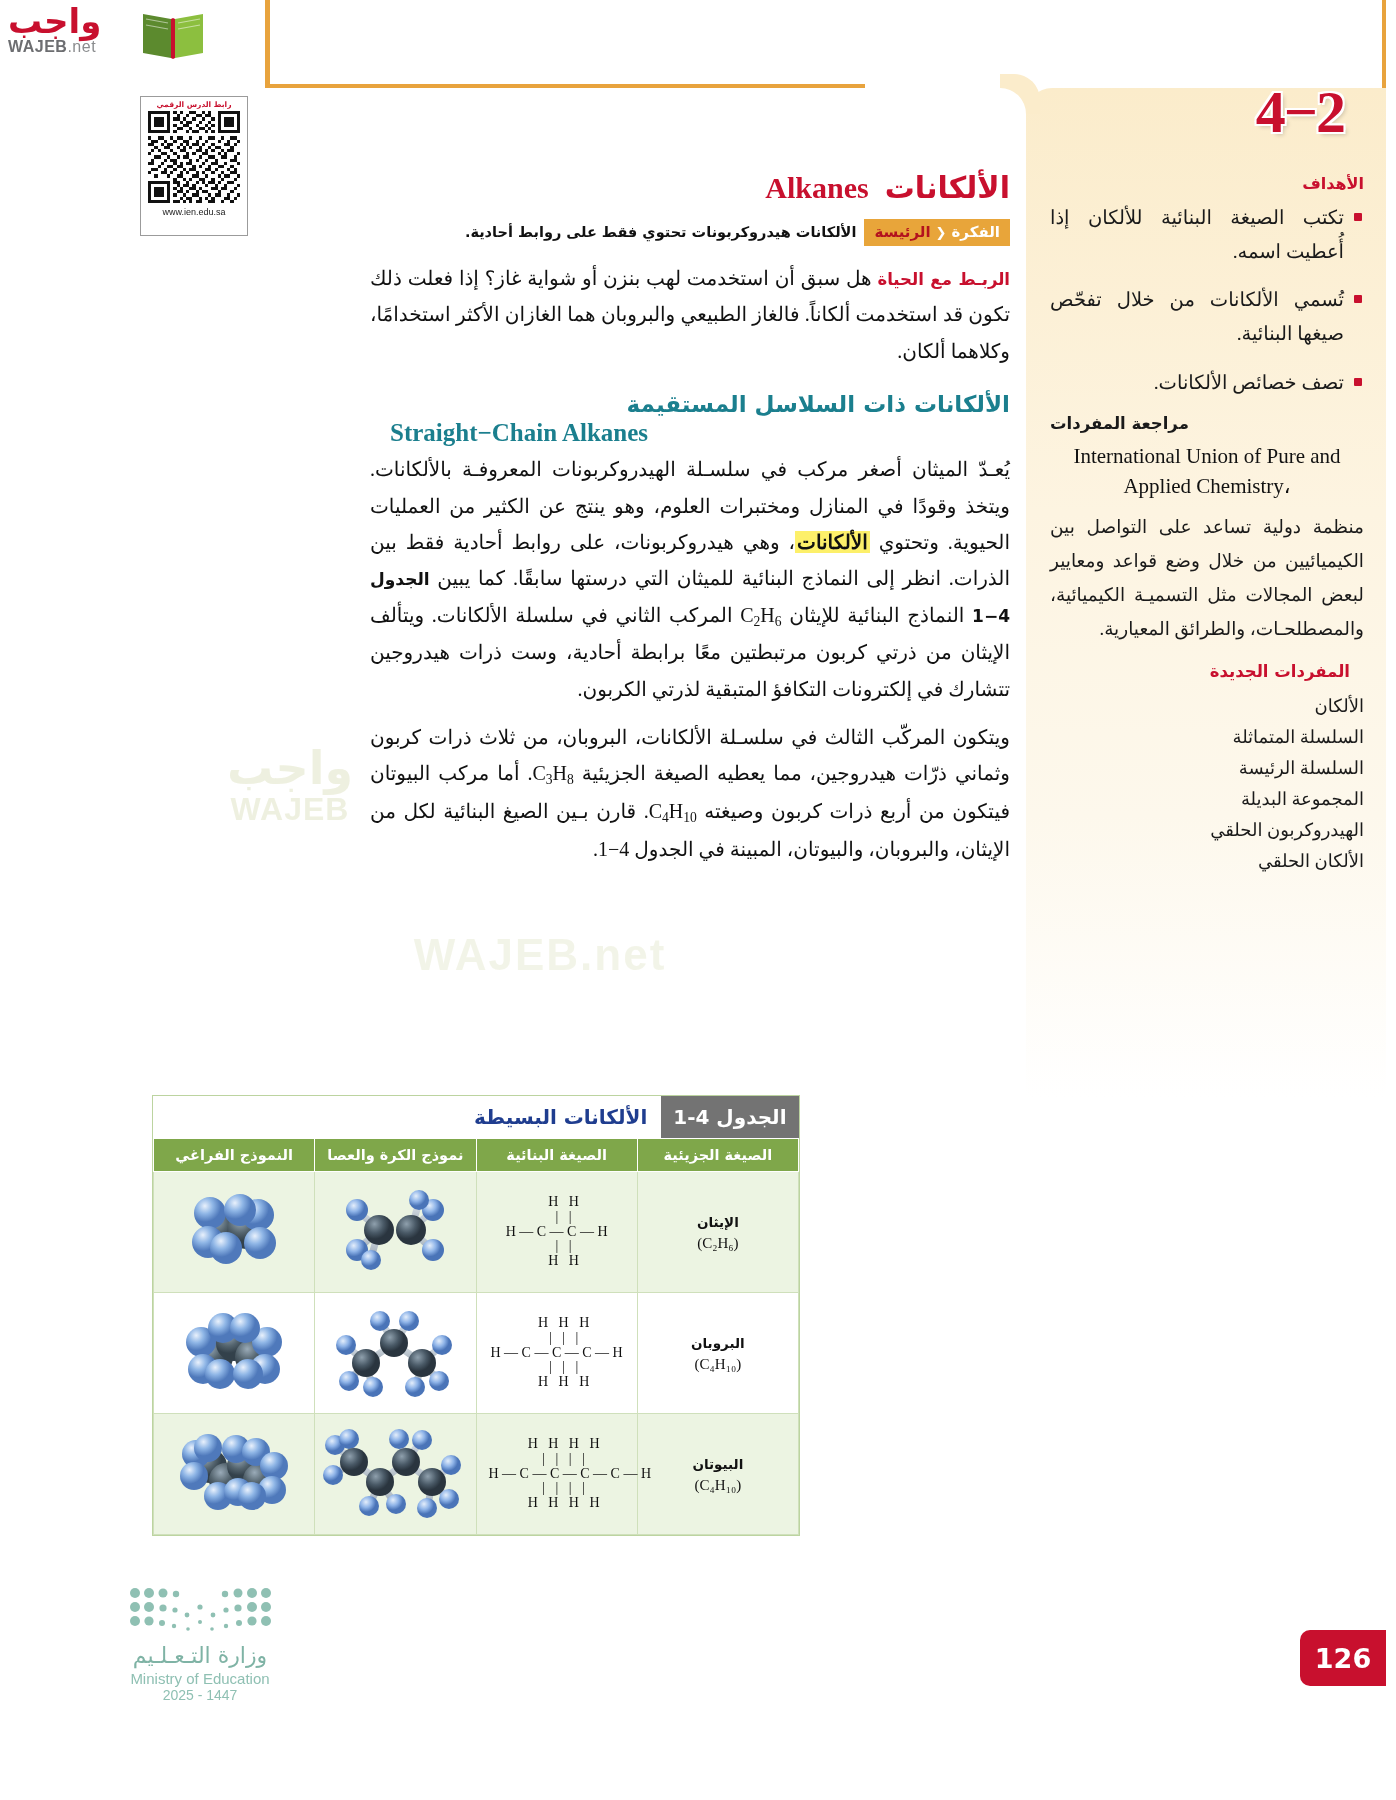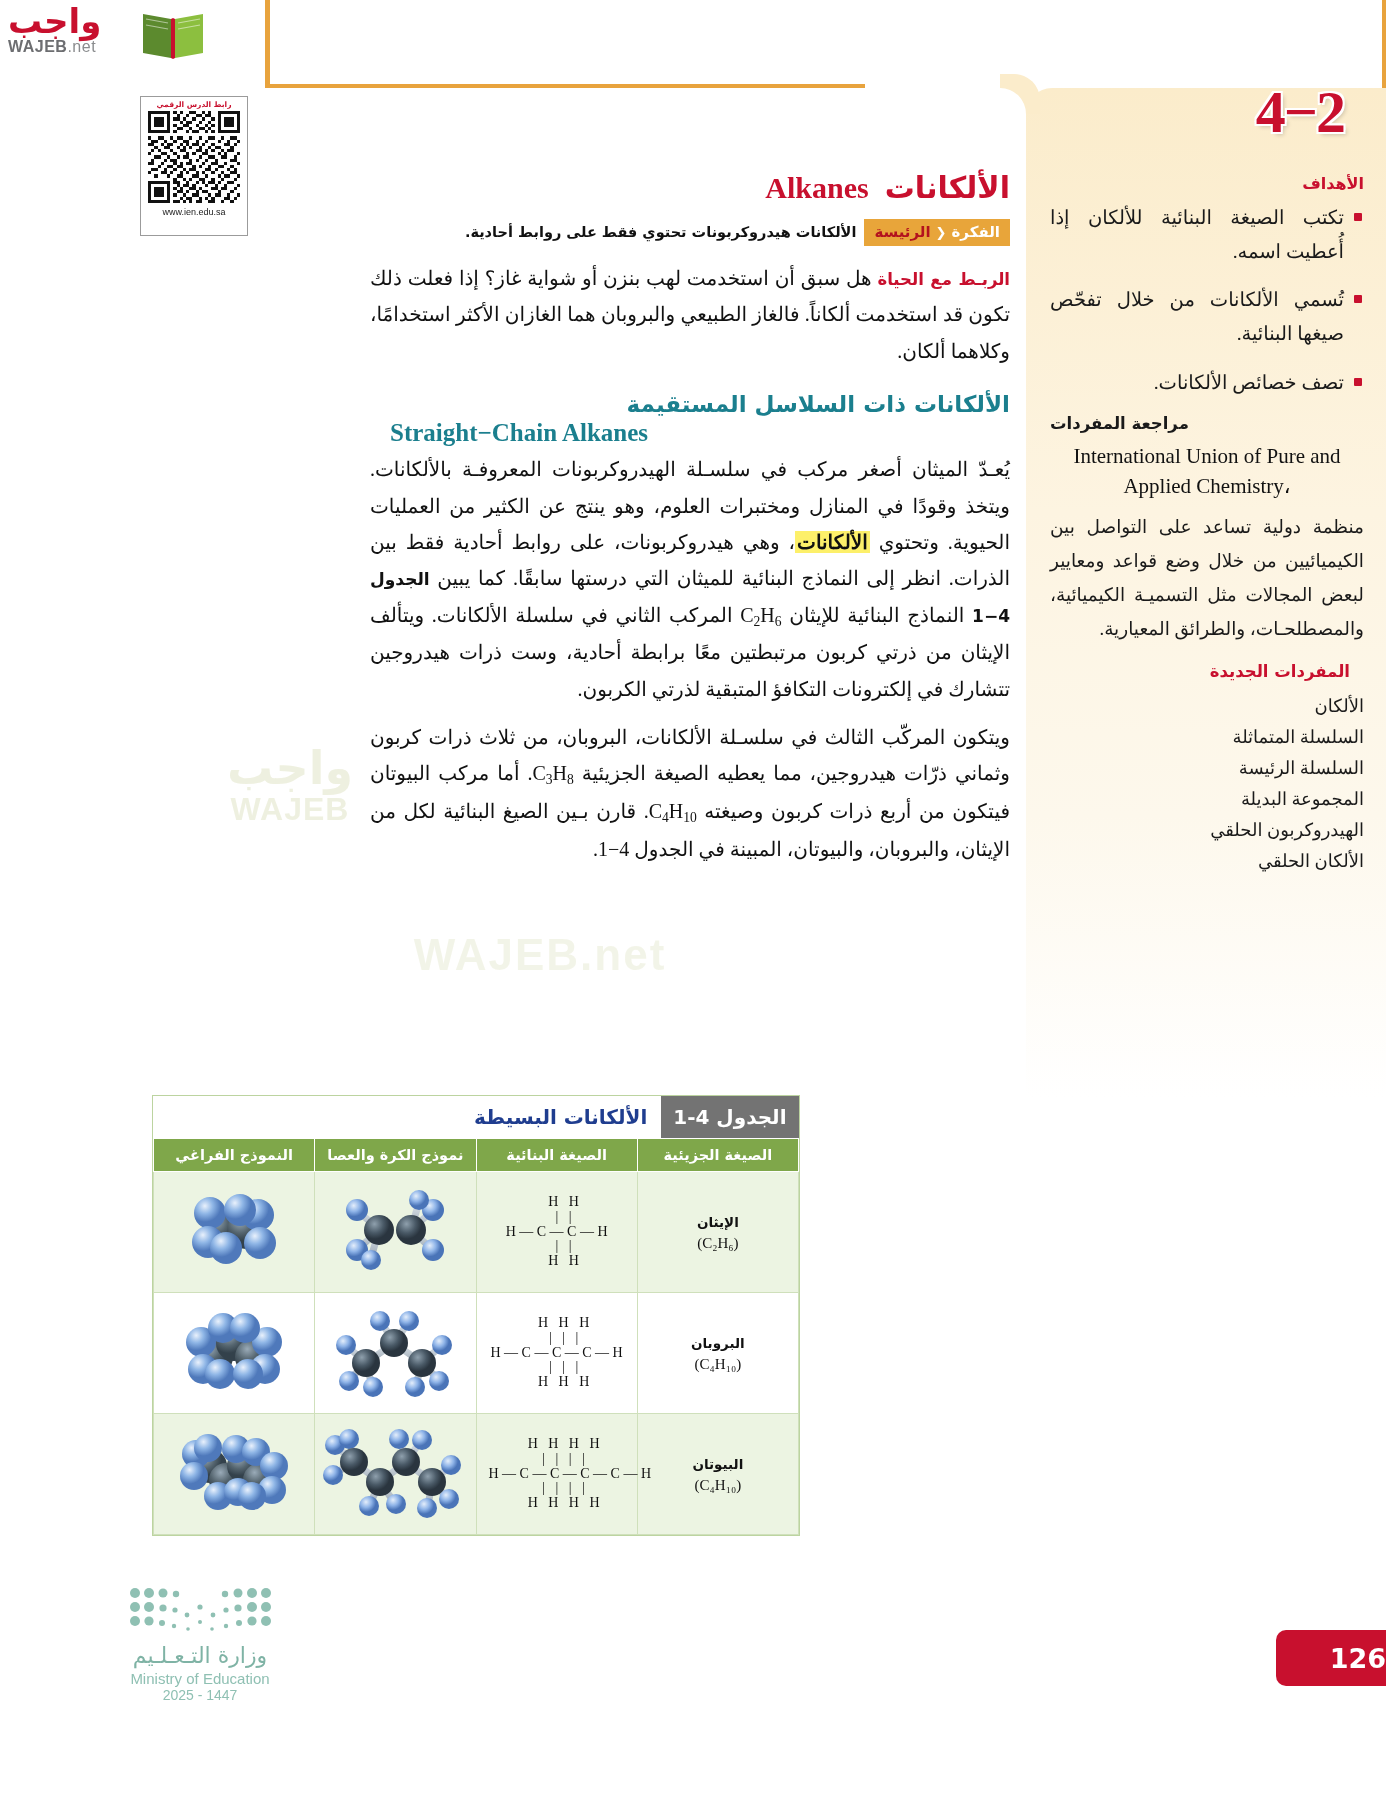--- a/index.html
+++ b/index.html
@@ -248,23 +248,23 @@
   .moe-en {
     font-family:"Liberation Sans", sans-serif; font-size:15px; color:#8fc0b3;
     direction:ltr; margin-top:2px;
   }
   .moe-yr {
     font-family:"Liberation Sans", sans-serif; font-size:14px; color:#8fc0b3;
     direction:ltr;
   }
   .pagebox {
     position:absolute; right:10px; top:1630px;
-    width:110px; height:56px; background:#c8102e;
+    width:86px; height:56px; background:#c8102e;
     border-top-left-radius:10px; border-bottom-left-radius:10px;
-    display:flex; align-items:center; 
+    display:flex; align-items:center; justify-content:center;
   }
   .pagenum {
     font-family:"DejaVu Sans", sans-serif; font-weight:bold; font-size:27px; color:#fff;
   }
 </style>
 </head>
 <body>
 
 <div class="page">
 

